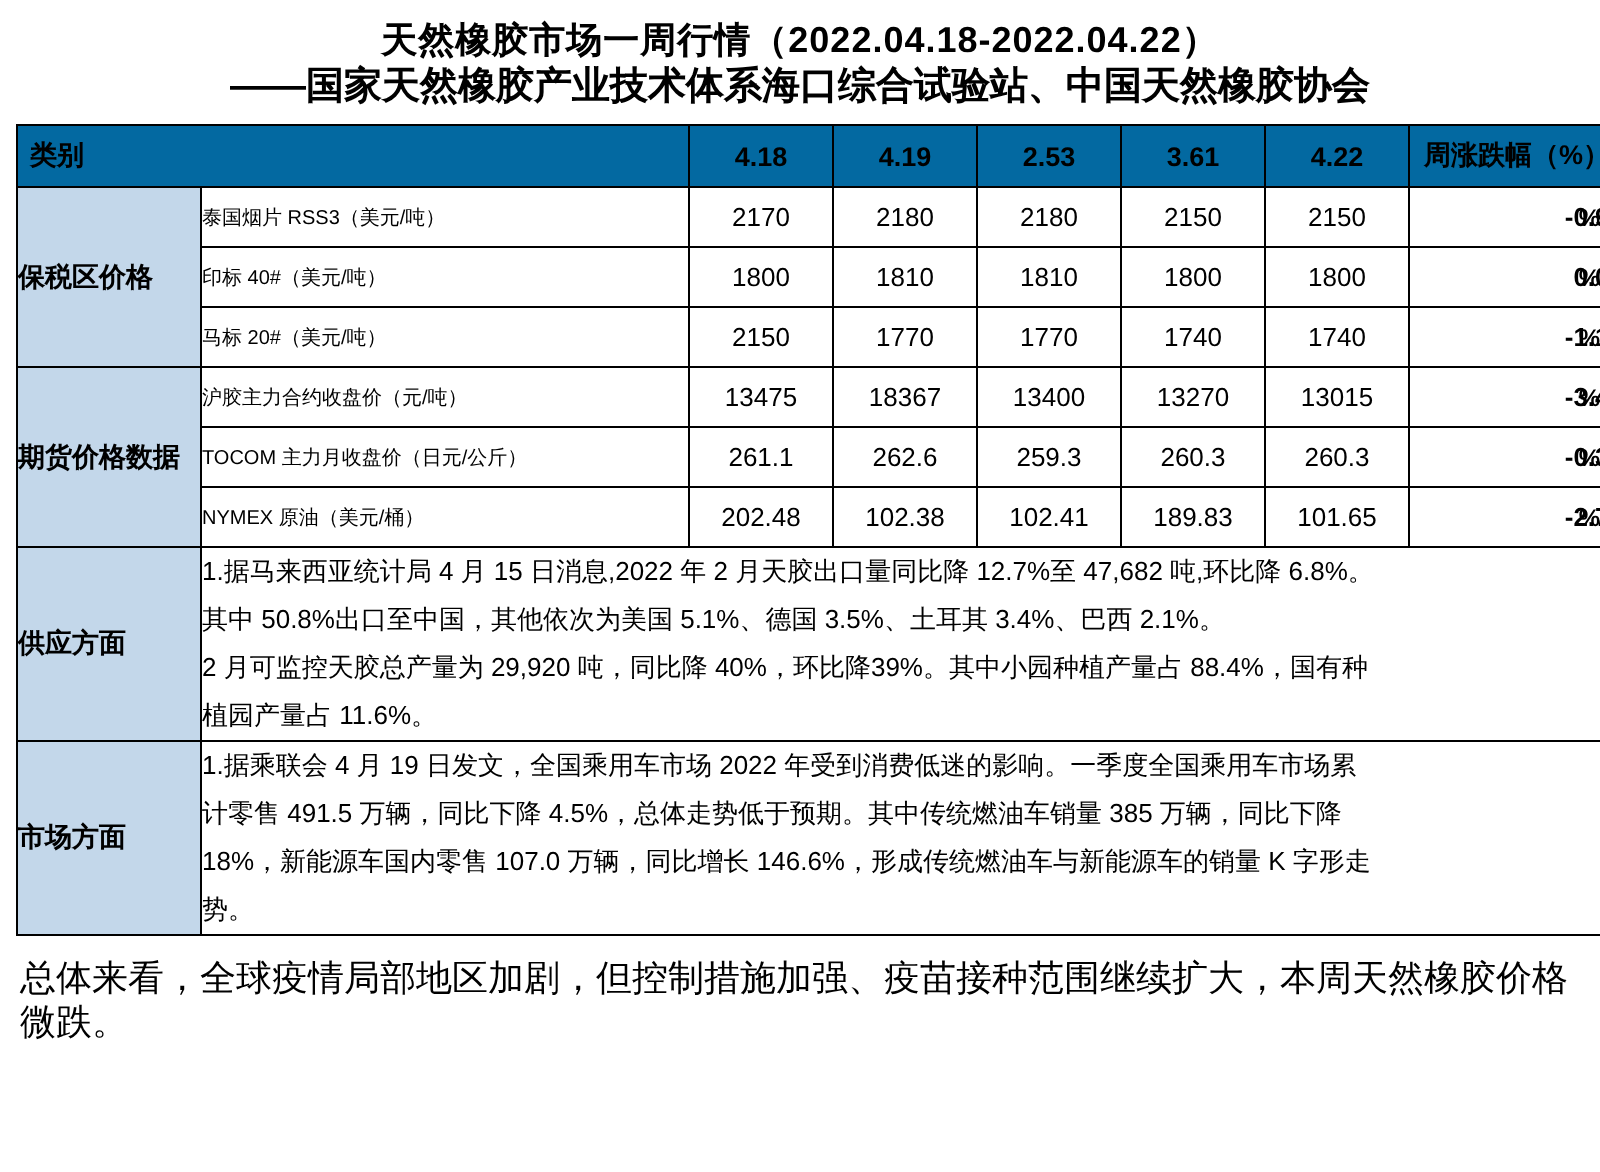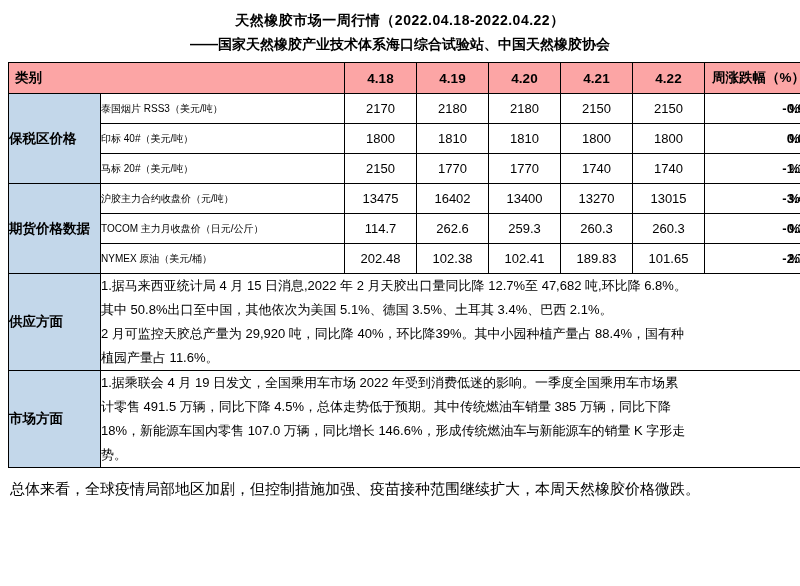--- a/index.html
+++ b/index.html
@@ -19,43 +19,43 @@
     height: 586px;
     position: relative;
     box-sizing: border-box;
     padding: 0 8px;
   }
   .title-block {
     text-align: center;
     padding-top: 8px;
   }
   .title-line1 {
-    font-size: 14px;
+    font-size: 18px;
     font-weight: bold;
     letter-spacing: 0.5px;
     line-height: 24px;
   }
   .title-line2 {
-    font-size: 14px;
+    font-size: 19px;
     font-weight: bold;
     line-height: 24px;
   }
   table.main {
     border-collapse: collapse;
     width: 784px;
     margin-top: 6px;
     table-layout: fixed;
   }
   table.main td, table.main th {
     border: 1px solid #000000;
     padding: 0;
     vertical-align: middle;
   }
   .hdr {
-    background: #fca5a5;
+    background: #0369a1;
     font-weight: bold;
     font-size: 13.5px;
     text-align: center;
     height: 30px;
   }
   .hdr.left {
     text-align: left;
     padding-left: 6px;
   }
   .cat-cell {
@@ -97,21 +97,21 @@
     font-size: 13px;
     text-align: left;
     padding: 5px 8px 6px 8px;
     line-height: 24px;
   }
   .text-cell p {
     margin: 0;
   }
   .summary {
     margin-top: 10px;
-    font-size: 15px;
+    font-size: 18px;
     line-height: 22px;
     padding-left: 2px;
   }
 </style>
 </head>
 <body>
 
 <div class="page">
 
   <div class="title-block">
@@ -128,22 +128,22 @@
       <col style="width:72px">
       <col style="width:72px">
       <col style="width:72px">
       <col style="width:108px">
     </colgroup>
     <tbody>
       <tr>
         <td class="hdr left" colspan="2">类别</td>
         <td class="hdr">4.18</td>
         <td class="hdr">4.19</td>
-        <td class="hdr">4.20</td>
-        <td class="hdr">4.21</td>
+        <td class="hdr">2.53</td>
+        <td class="hdr">3.61</td>
         <td class="hdr">4.22</td>
         <td class="hdr">周涨跌幅（%）</td>
       </tr>
 
       <tr>
         <td class="cat-cell" rowspan="3">保税区价格</td>
         <td class="item-cell">泰国烟片 RSS3（美元/吨）</td>
         <td class="num-cell">2170</td>
         <td class="num-cell">2180</td>
         <td class="num-cell">2180</td>
@@ -167,29 +167,29 @@
         <td class="num-cell">1770</td>
         <td class="num-cell">1740</td>
         <td class="num-cell">1740</td>
         <td class="chg-cell"><span>-1.14</span><span class="mark">%</span></td>
       </tr>
 
       <tr>
         <td class="cat-cell" rowspan="3">期货价格数据</td>
         <td class="item-cell">沪胶主力合约收盘价（元/吨）</td>
         <td class="num-cell">13475</td>
-        <td class="num-cell">16402</td>
+        <td class="num-cell">18367</td>
         <td class="num-cell">13400</td>
         <td class="num-cell">13270</td>
         <td class="num-cell">13015</td>
         <td class="chg-cell"><span>-3.41</span><span class="mark">%</span></td>
       </tr>
       <tr>
         <td class="item-cell">TOCOM 主力月收盘价（日元/公斤）</td>
-        <td class="num-cell">114.7</td>
+        <td class="num-cell">261.1</td>
         <td class="num-cell">262.6</td>
         <td class="num-cell">259.3</td>
         <td class="num-cell">260.3</td>
         <td class="num-cell">260.3</td>
         <td class="chg-cell"><span>-0.31</span><span class="mark">%</span></td>
       </tr>
       <tr>
         <td class="item-cell">NYMEX 原油（美元/桶）</td>
         <td class="num-cell">202.48</td>
         <td class="num-cell">102.38</td>

